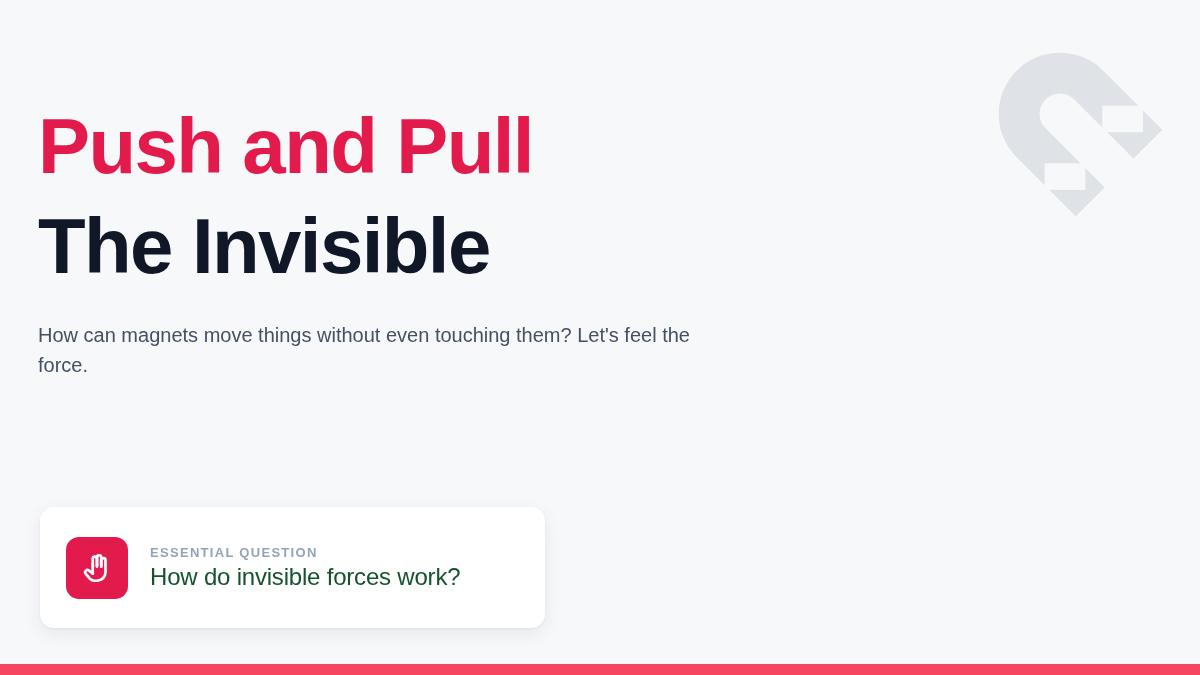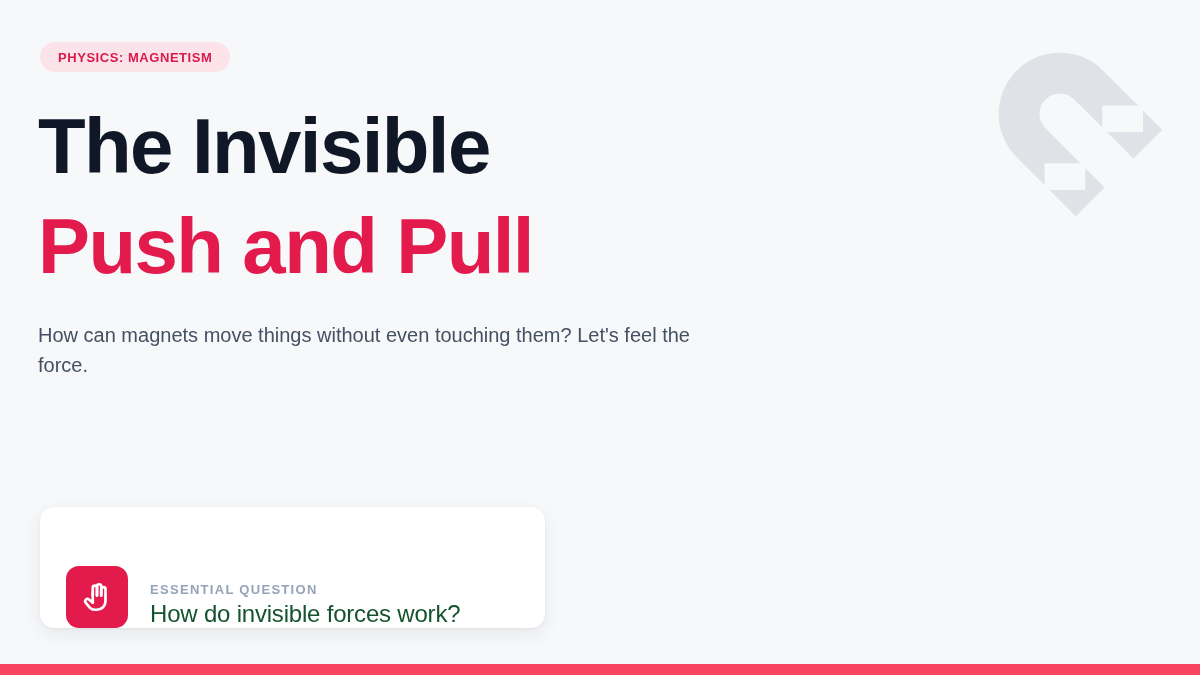--- a/index.html
+++ b/index.html
@@ -87,21 +87,21 @@
     position: absolute;
     left: 40px;
     top: 507px;
     width: 505px;
     height: 121px;
     background: #FFFFFF;
     border-radius: 14px;
     box-shadow: 0 6px 18px rgba(15, 23, 42, 0.07),
                 0 1px 3px rgba(15, 23, 42, 0.05);
     display: flex;
-    align-items: flex-end;
+    align-items: center;
     padding: 0 26px;
     gap: 22px;
   }
 
   .eq-icon {
     flex: 0 0 auto;
     width: 62px;
     height: 62px;
     border-radius: 13px;
     background: #E31B4D;
@@ -147,25 +147,24 @@
       <g transform="rotate(-45 100 100)">
 
         <path d="M40 168 L40 86 A60 60 0 0 1 160 86 L160 168 L120 168 L120 86 A20 20 0 0 0 80 86 L80 168 Z" fill="#DFE2E6"></path>
 
         <rect x="40" y="120" width="40" height="26" fill="#F7F8FA" transform="rotate(45 60 133)"></rect>
         <rect x="120" y="120" width="40" height="26" fill="#F7F8FA" transform="rotate(45 140 133)"></rect>
       </g>
     </svg>
   </div>
 
-  <div class="badge">PHYSICS: MAGNETISM</div>
 
   <div class="headline">
+    <span class="line line-2">Push and Pull</span>
     <span class="line line-1">The Invisible</span>
-    <span class="line line-2">Push and Pull</span>
   </div>
 
   <p class="subtitle">How can magnets move things without even touching them? Let's feel the force.</p>
 
   <div class="eq-card">
     <div class="eq-icon">
       <svg viewBox="0 0 24 24" fill="none" stroke="#FFFFFF" stroke-width="1.9" stroke-linecap="round" stroke-linejoin="round" aria-hidden="true">
         <path d="M9 11V5.5a1.5 1.5 0 0 1 3 0V11"></path>
         <path d="M12 11V4.5a1.5 1.5 0 0 1 3 0V11"></path>
         <path d="M15 11V6.5a1.5 1.5 0 0 1 3 0V15a6 6 0 0 1-6 6h-1.5a5 5 0 0 1-3.6-1.5L4 16a1.6 1.6 0 0 1 2.3-2.2L9 16"></path>

